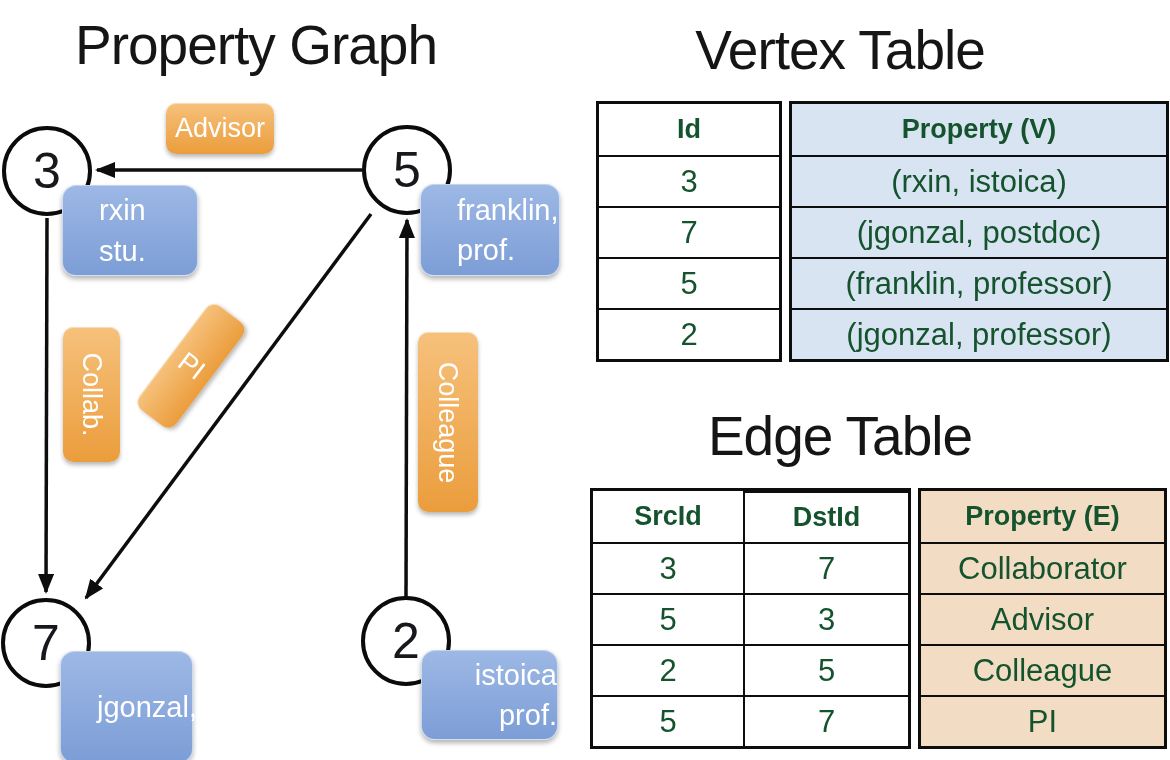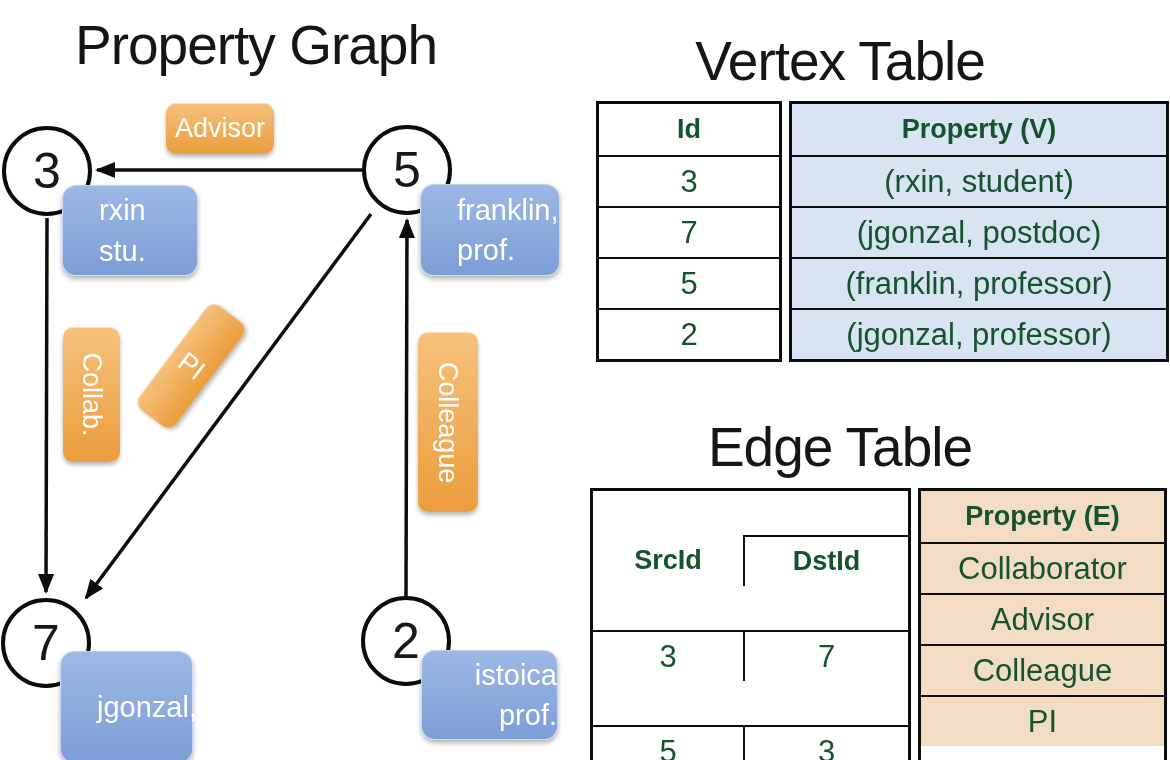--- a/index.html
+++ b/index.html
@@ -47,32 +47,32 @@
   .col{display:flex;flex-direction:column;}
   .cell{height:51px;display:flex;align-items:center;justify-content:center;
         font-size:31px;color:#14532d;white-space:nowrap;}
   .cell + .cell{border-top:2px solid #0d0d0d;}
   .cell.head{font-weight:bold;font-size:27px;}
   .bluefill .cell{background:var(--vertex_fill);}
   .tanfill  .cell{background:var(--edge_fill);}
 
   
   .grid2{display:grid;grid-template-columns:152px 163px;}
-  .grid2 .cell{height:51px;margin-top:44px;}
+  .grid2 .cell{height:51px;}
   .grid2 .cell.lc{border-right:2px solid #0d0d0d;}
   .grid2 .cell.r1{border-top:2px solid #0d0d0d;}
 </style>
 </head>
 <body>
 
 <div id="page">
 
   <div class="title" style="left:256px;top:13px;">Property Graph</div>
-  <div class="title" style="left:840px;top:29px;">Vertex Table</div>
-  <div class="title" style="left:840px;top:404px;margin-top:11px;">Edge Table</div>
+  <div class="title" style="left:840px;top:18px;">Vertex Table</div>
+  <div class="title" style="left:840px;top:404px;">Edge Table</div>
 
   <svg id="edges" width="585" height="760" viewBox="0 0 585 760">
     <defs>
       <marker id="arrow" markerUnits="userSpaceOnUse" markerWidth="22" markerHeight="18" refX="18" refY="8" orient="auto">
         <path d="M0,0 L20,8 L0,16 Z" fill="#0d0d0d"></path>
       </marker>
     </defs>
     <line x1="362" y1="170" x2="97" y2="170" stroke="#0d0d0d" stroke-width="3.5" marker-end="url(#arrow)"></line>
     <line x1="47" y1="218" x2="46" y2="592" stroke="#0d0d0d" stroke-width="3.5" marker-end="url(#arrow)"></line>
     <line x1="371" y1="214" x2="86" y2="598" stroke="#0d0d0d" stroke-width="3.5" marker-end="url(#arrow)"></line>
@@ -124,21 +124,21 @@
   <div class="tbl" style="left:596px;top:101px;">
     <div class="sub col" style="width:186px;">
       <div class="cell head">Id</div>
       <div class="cell">3</div>
       <div class="cell">7</div>
       <div class="cell">5</div>
       <div class="cell">2</div>
     </div>
     <div class="sub col bluefill" style="width:380px;">
       <div class="cell head">Property (V)</div>
-      <div class="cell">(rxin, student)</div>
+      <div class="cell">(rxin, istoica)</div>
       <div class="cell">(jgonzal, postdoc)</div>
       <div class="cell">(franklin, professor)</div>
       <div class="cell">(jgonzal, professor)</div>
     </div>
   </div>
 
   <div class="tbl" style="left:590px;top:488px;">
     <div class="sub grid2" style="width:321px;">
       <div class="cell head lc">SrcId</div>
       <div class="cell head">DstId</div>

